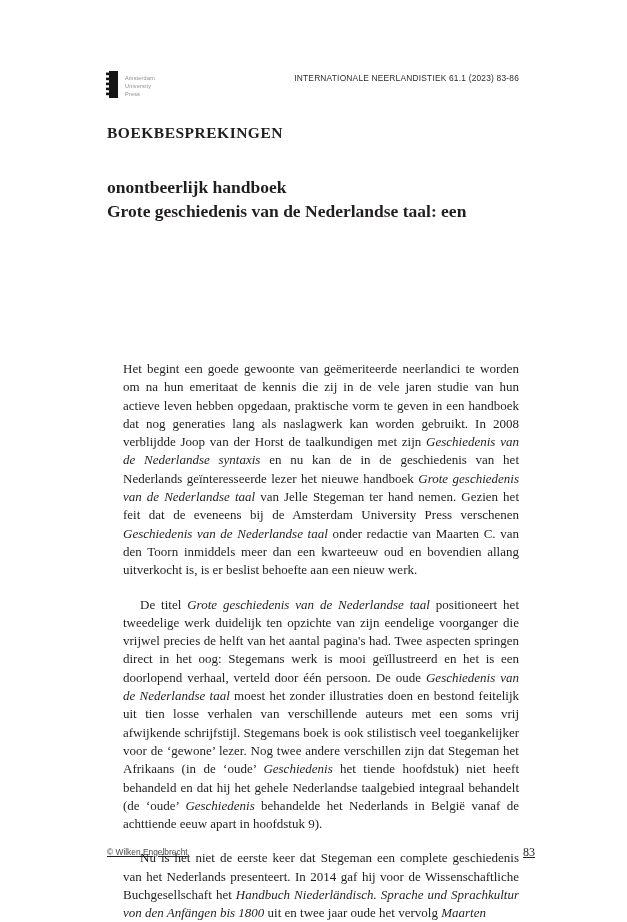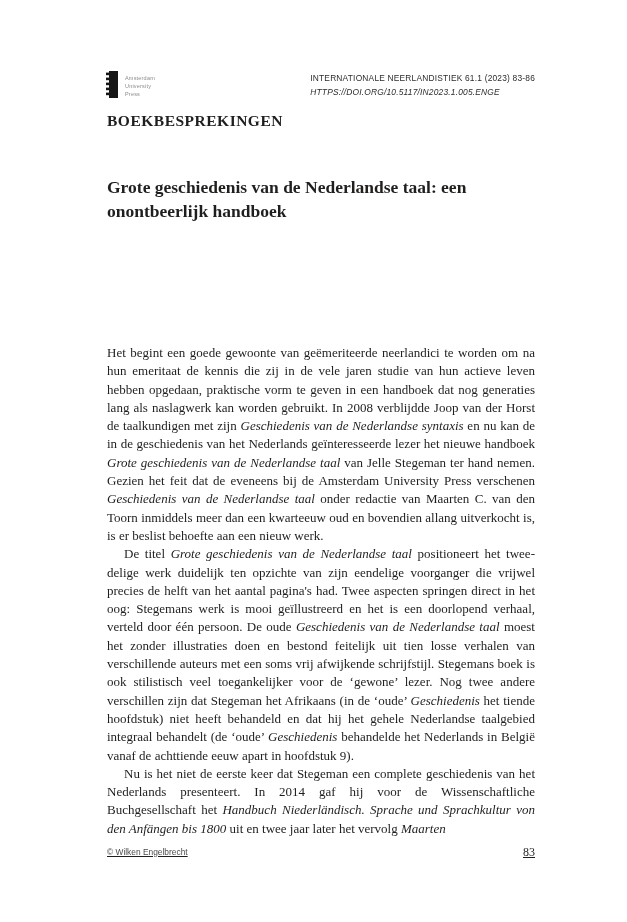--- a/index.html
+++ b/index.html
@@ -25,34 +25,35 @@
   .aup-logo-text {
     font-family: "Liberation Sans", sans-serif;
     font-size: 5.5px;
     line-height: 8px;
     letter-spacing: 0.2px;
     color: #8c8c8c;
     padding-top: 3px;
   }
   .header-right {
     position: absolute;
-    right: 92px;
+    right: 108px;
     top: 72px;
+    text-align: right;
     font-family: "Liberation Sans", sans-serif;
     font-size: 8.4px;
     letter-spacing: 0.2px;
     line-height: 13.5px;
     color: #2c2c2c;
   }
   .header-right .doi { font-style: italic; }
   
   .section-heading {
     position: absolute;
     left: 107px;
-    top: 112px;
+    top: 124px;
     font-size: 15.5px;
     font-weight: bold;
     letter-spacing: 0.5px;
     color: #211f1e;
   }
   .article-title {
     position: absolute;
     left: 107px;
     top: 176px;
     width: 432px;
@@ -75,21 +76,21 @@
   .body-text {
     position: absolute;
     left: 107px;
     top: 344px;
     width: 428px;
     font-size: 13px;
     line-height: 18.3px;
     text-align: justify;
     hyphens: manual;
   }
-  .body-text p { margin: 0; }
+  .body-text p { margin: 16px; }
   .body-text p.indent { text-indent: 17px; }
   em { font-style: italic; }
   
   .footer {
     position: absolute;
     left: 107px;
     right: 92px;
     top: 845px;
     display: flex;
     justify-content: space-between;
@@ -123,35 +124,34 @@
     </svg>
     <div class="aup-logo-text">
       <div>Amsterdam</div>
       <div>University</div>
       <div>Press</div>
     </div>
   </div>
 
   <div class="header-right">
     <div>INTERNATIONALE NEERLANDISTIEK 61.1 (2023) 83-86</div>
-    <div class="doi">HTTPS://DOI.ORG/10.5117/IN2023.1.005.ENGE</div>
   </div>
 
   <div class="section-heading">BOEKBESPREKINGEN</div>
 
   <div class="article-title">
+      <div>onontbeerlijk handboek</div>
       <div>Grote geschiedenis van de Nederlandse taal: een</div>
-      <div>onontbeerlijk handboek</div>
     </div>
 
 
   <div class="body-text">
       <p><span>Het begint een goede gewoonte van geëmeriteerde neerlandici te worden om na hun emeritaat de kennis die zij in de vele jaren studie van hun actieve leven hebben opgedaan, praktische vorm te geven in een handboek dat nog generaties lang als naslagwerk kan worden gebruikt. In 2008 verblijdde Joop van der Horst de taalkundigen met zijn </span><em>Geschiedenis van de Nederlandse syntaxis</em><span> en nu kan de in de geschiedenis van het Nederlands geïnteresseerde lezer het nieuwe handboek </span><em>Grote geschiedenis van de Nederlandse taal</em><span> van Jelle Stegeman ter hand nemen. Gezien het feit dat de eveneens bij de Amsterdam University Press verschenen </span><em>Geschiedenis van de Nederlandse taal</em><span> onder redactie van Maarten C. van den Toorn inmiddels meer dan een kwarteeuw oud en bovendien allang uitverkocht is, is er beslist behoefte aan een nieuw werk.</span></p>
       <p class="indent"><span>De titel </span><em>Grote geschiedenis van de Nederlandse taal</em><span> positioneert het twee­delige werk duidelijk ten opzichte van zijn eendelige voorganger die vrijwel precies de helft van het aantal pagina's had. Twee aspecten springen direct in het oog: Stegemans werk is mooi geïllustreerd en het is een doorlopend verhaal, verteld door één persoon. De oude </span><em>Geschiedenis van de Nederlandse taal</em><span> moest het zonder illustraties doen en bestond feitelijk uit tien losse verhalen van verschillende auteurs met een soms vrij afwijkende schrijfstijl. Stegemans boek is ook stilistisch veel toegankelijker voor de ‘gewone’ lezer. Nog twee andere verschillen zijn dat Stegeman het Afrikaans (in de ‘oude’ </span><em>Geschiedenis</em><span> het tiende hoofdstuk) niet heeft behandeld en dat hij het gehele Nederlandse taalgebied integraal behandelt (de ‘oude’ </span><em>Geschiedenis</em><span> behandel­de het Nederlands in België vanaf de achttiende eeuw apart in hoofdstuk 9).</span></p>
-      <p class="indent"><span>Nu is het niet de eerste keer dat Stegeman een complete geschiedenis van het Nederlands presenteert. In 2014 gaf hij voor de Wissenschaftliche Buchgesellschaft het </span><em>Handbuch Niederländisch. Sprache und Sprachkultur von den Anfängen bis 1800</em><span> uit en twee jaar later het vervolg </span><em>Maarten</em></p>
+      <p class="indent"><span>Nu is het niet de eerste keer dat Stegeman een complete geschiedenis van het Nederlands presenteert. In 2014 gaf hij voor de Wissenschaftliche Buchgesellschaft het </span><em>Handbuch Niederländisch. Sprache und Sprachkultur von den Anfängen bis 1800</em><span> uit en twee jaar oude het vervolg </span><em>Maarten</em></p>
     </div>
 
   <div class="footer">
     <div class="copyright">© Wilken Engelbrecht</div>
     <div class="page-number">83</div>
   </div>
 
 </div>
 
 </body></html>

